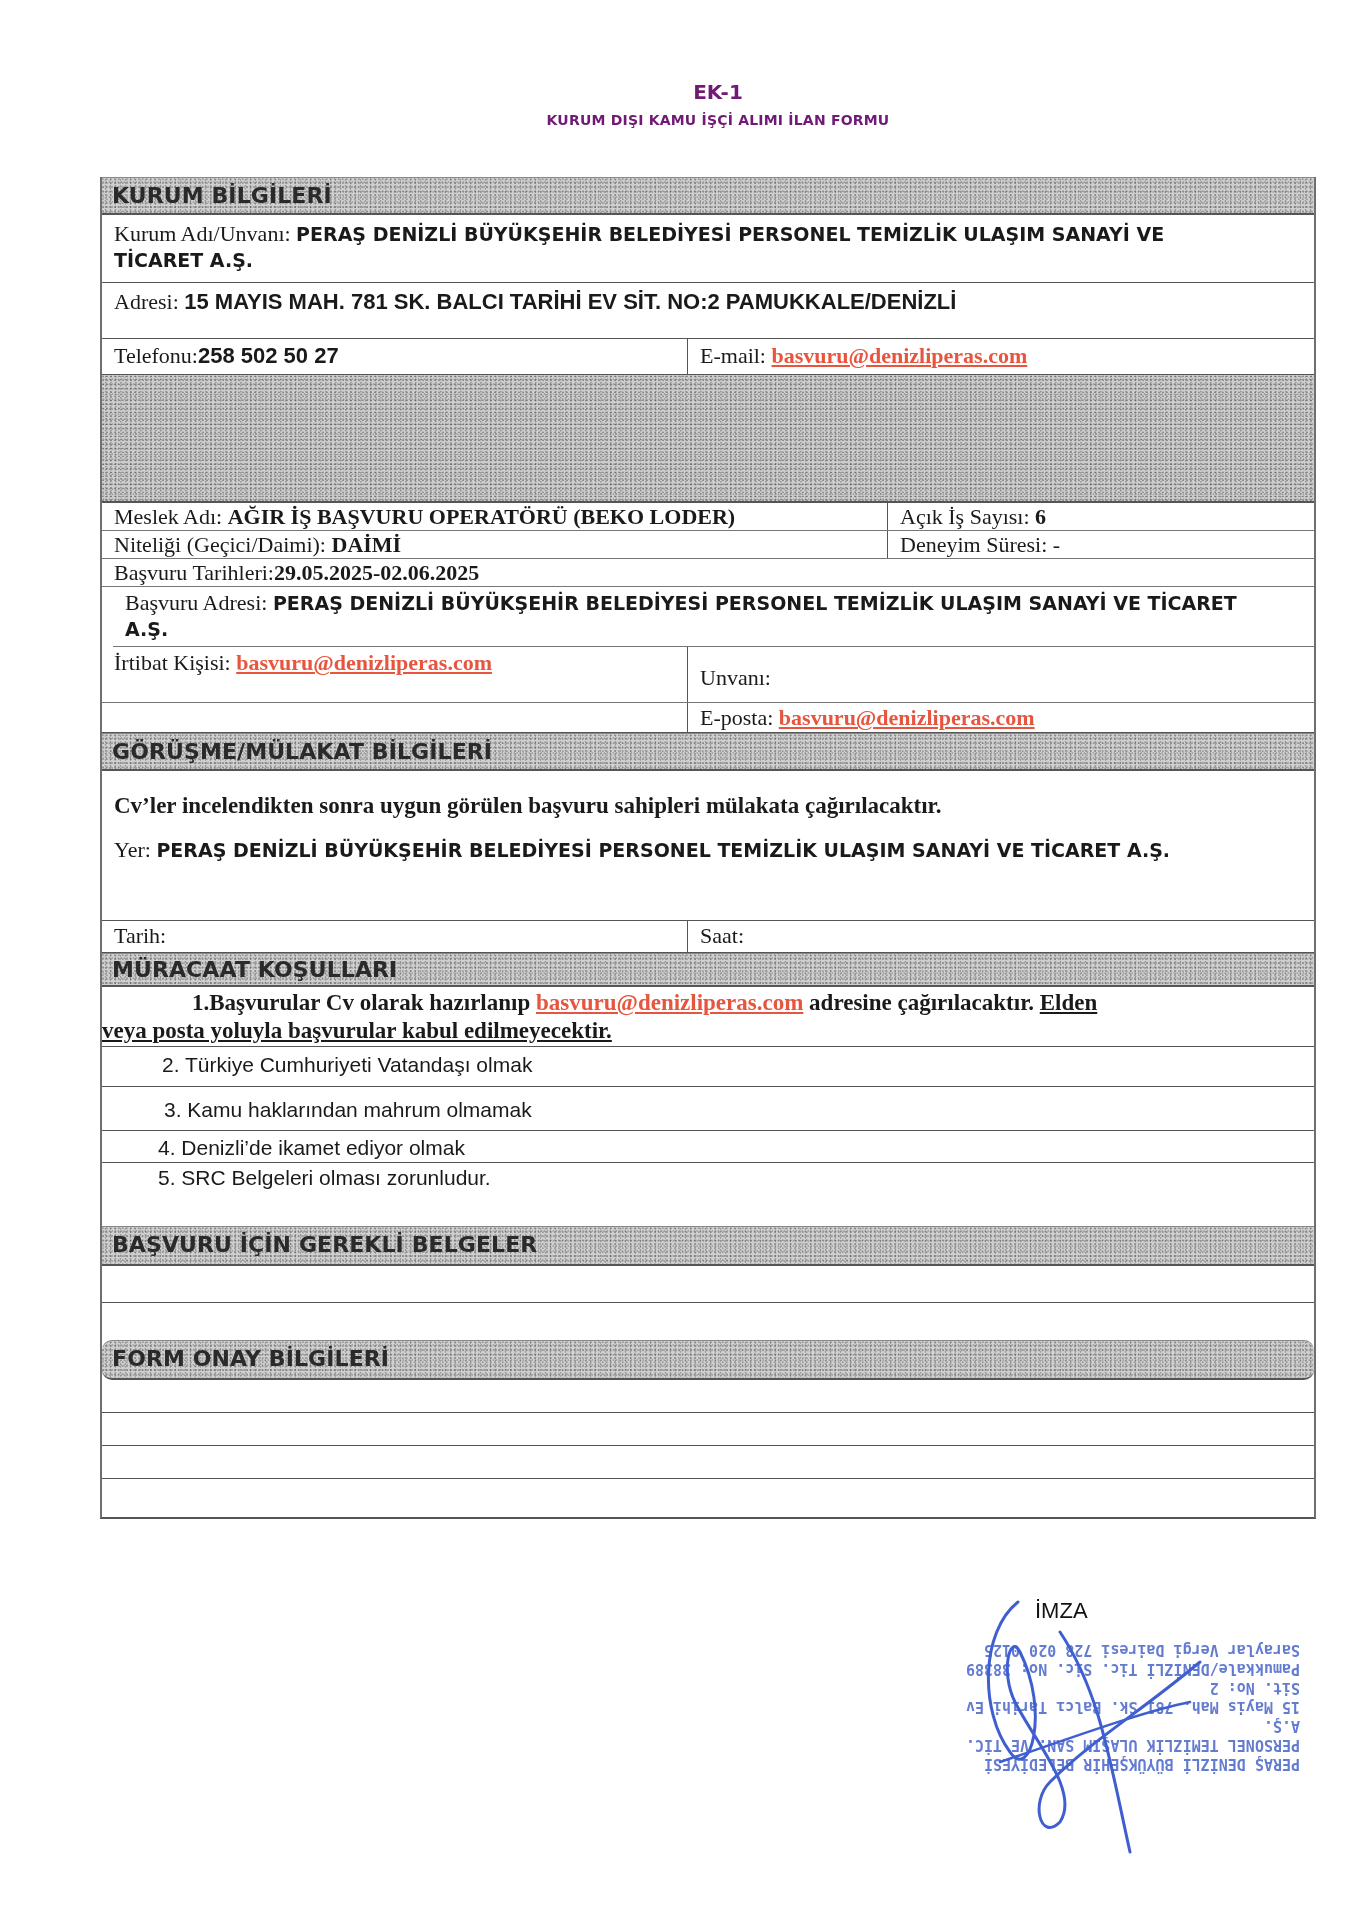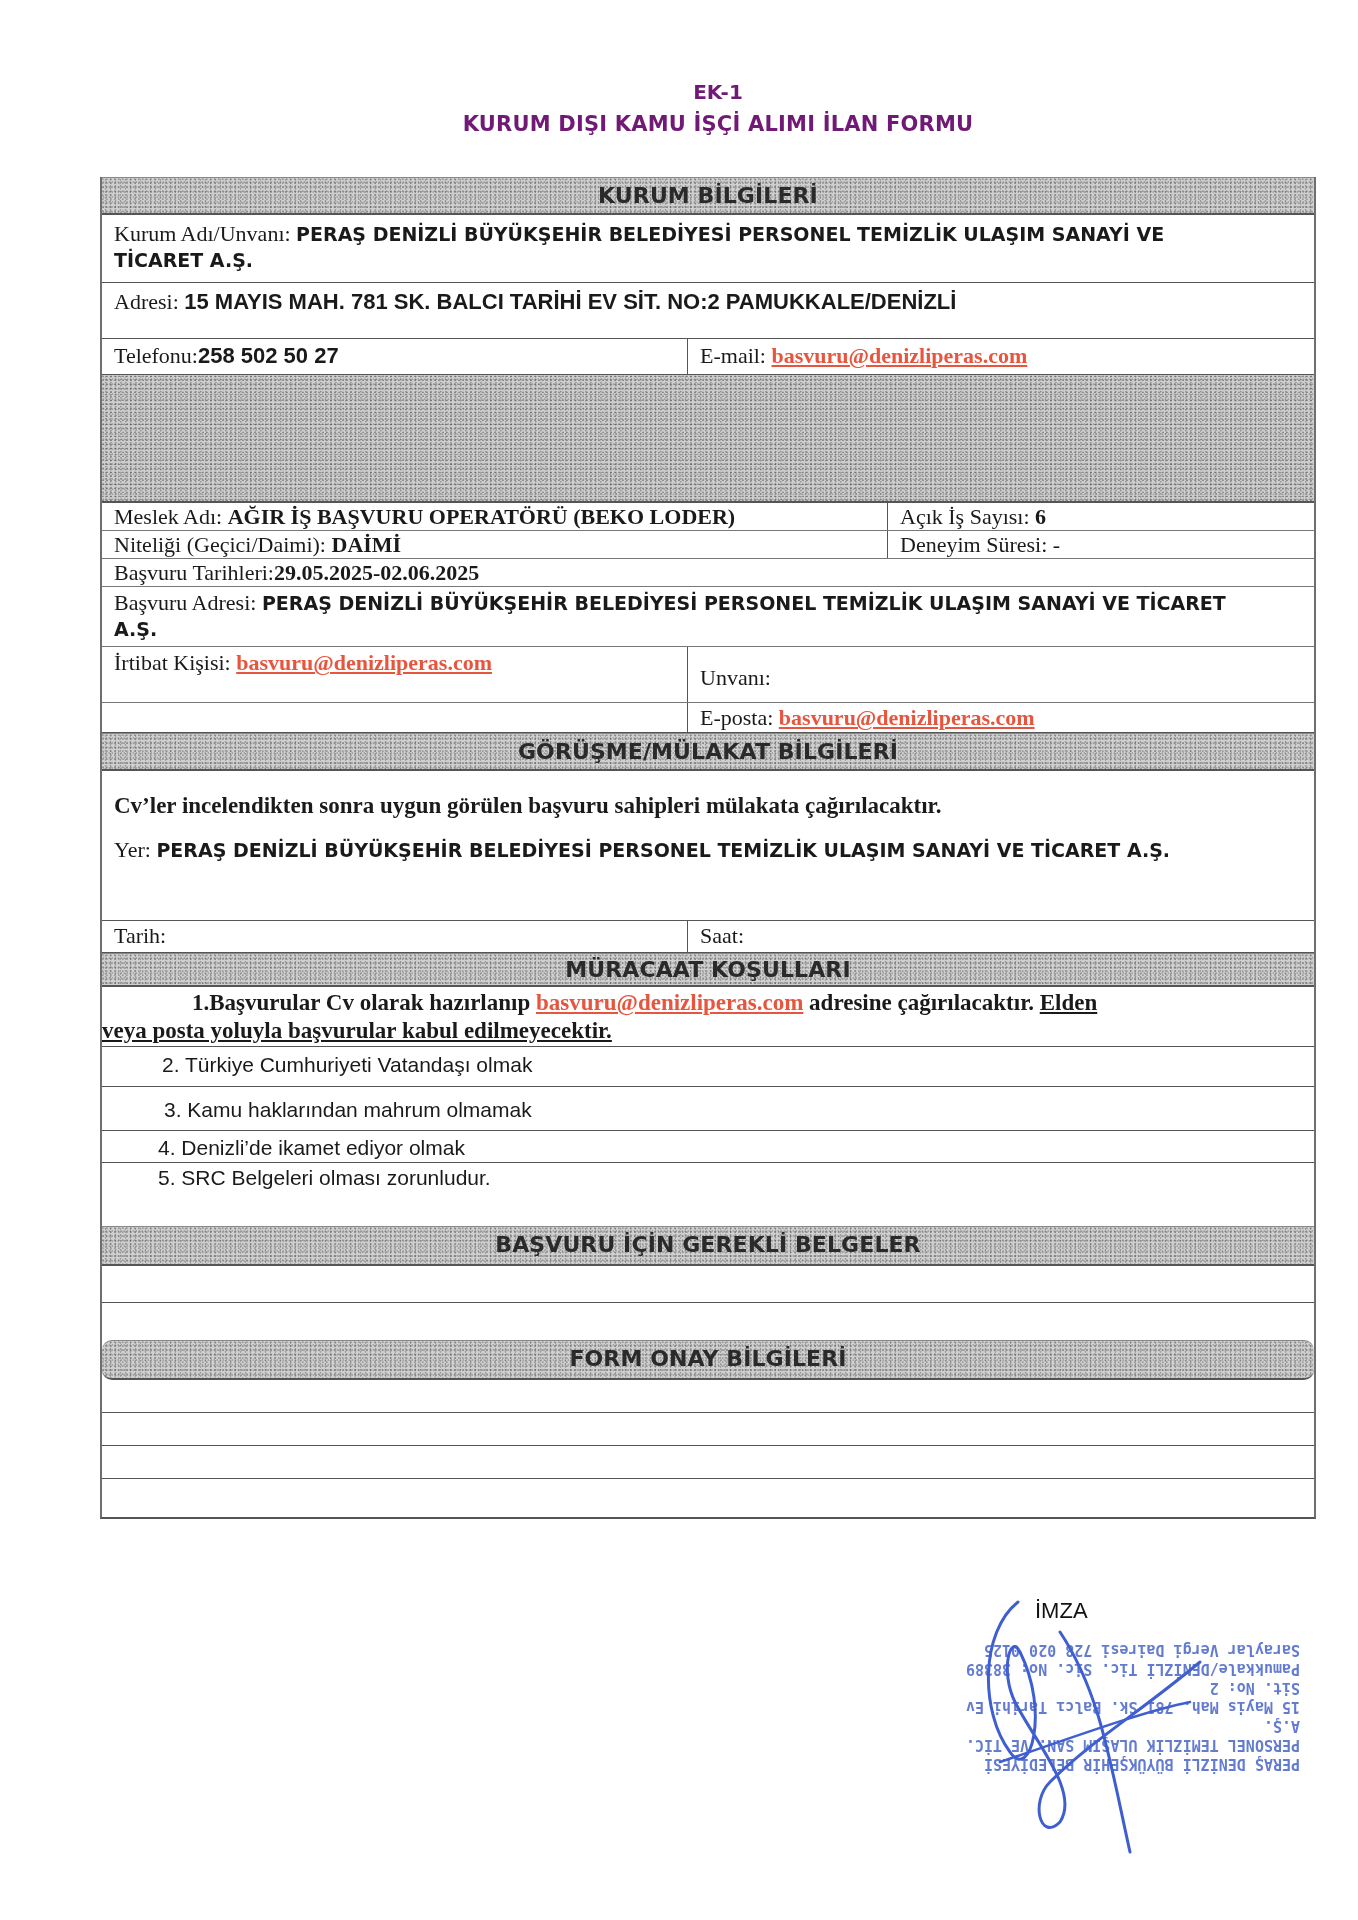--- a/index.html
+++ b/index.html
@@ -1,33 +1,33 @@
 <!DOCTYPE html>
 <html><head>
   <meta charset="utf-8">
   <style>
     html, body { margin: 0; padding: 0; background: #ffffff; }
     body { width: 1358px; height: 1920px; position: relative; overflow: hidden; font-family: "Liberation Serif", serif; color: #1a1a1a; }
     .doc-title { position: absolute; left: 0; width: 1358px; text-align: center; font-family: "DejaVu Sans", sans-serif; font-weight: bold; color: #701a75; }
     .t1 { top: 80px; font-size: 20px; padding-left: 78px; box-sizing: border-box; }
-    .t2 { top: 112px; font-size: 21px; padding-left: 78px; box-sizing: border-box; letter-spacing: 0.2px; }
+    .t2 { top: 112px; font-size: 14px; padding-left: 78px; box-sizing: border-box; letter-spacing: 0.2px; }
 
     .form { position: absolute; left: 100px; top: 177px; width: 1216px; border-left: 2px solid #6f6f6f; border-right: 2px solid #6f6f6f; border-bottom: 2px solid #555; box-sizing: border-box; }
     .row { position: relative; border-bottom: 1.5px solid #555; box-sizing: border-box; display: flex; }
     .row.thin { border-bottom: 1px solid #777; }
     .cell { box-sizing: border-box; padding: 4px 12px 0 12px; font-size: 22px; line-height: 26px; }
     .split { border-left: 1.5px solid #555; }
     .sect {
       height: 38px; background-color: #cfcfcf;
       background-image:
         radial-gradient(circle at 20% 30%, rgba(60,60,60,0.35) 0.6px, transparent 1.2px),
         radial-gradient(circle at 70% 60%, rgba(40,40,40,0.30) 0.6px, transparent 1.2px),
         radial-gradient(circle at 45% 80%, rgba(90,90,90,0.35) 0.6px, transparent 1.2px);
       background-size: 4px 4px, 5px 3px, 3px 5px;
-      border-top: 1.5px solid #888; border-bottom: 2px solid #555; justify-content: center;
+      border-top: 1.5px solid #888; border-bottom: 2px solid #555;
     }
     .sect-label { font-family: "DejaVu Sans", sans-serif; font-size: 22px; font-weight: bold; color: #2a2a2a; padding: 5px 10px 0 10px; letter-spacing: 0.1px; }
     .noise-block {
       height: 128px; background-color: #cdcdcd;
       background-image:
         radial-gradient(circle at 25% 35%, rgba(50,50,50,0.40) 0.6px, transparent 1.2px),
         radial-gradient(circle at 75% 55%, rgba(30,30,30,0.30) 0.6px, transparent 1.2px),
         radial-gradient(circle at 50% 85%, rgba(80,80,80,0.35) 0.6px, transparent 1.2px);
       background-size: 4px 4px, 5px 3px, 3px 5px;
       border-bottom: 2px solid #555;
@@ -91,21 +91,21 @@
     </div>
     <div class="cell split" style="flex:1; padding-top:1px;">
       <span class="lbl">Deneyim Süresi: -</span>
     </div>
   </div>
   <div class="row thin" style="height:28px;">
     <div class="cell" style="width:100%; padding-top:1px;">
       <span class="lbl">Başvuru Tarihleri:</span><span class="serifb">29.05.2025-02.06.2025</span>
     </div>
   </div>
-  <div class="row thin" style="height:60px;">
+  <div class="row thin" style="height:60px;margin-left:11px;">
     <div class="cell" style="width:100%; padding-top:3px;">
       <span class="lbl">Başvuru Adresi: </span><span class="sansb">PERAŞ DENİZLİ BÜYÜKŞEHİR BELEDİYESİ PERSONEL TEMİZLİK ULAŞIM SANAYİ VE TİCARET</span><br>
       <span class="sansb">A.Ş.</span>
     </div>
   </div>
   <div class="row thin" style="height:56px;">
     <div class="cell" style="width:585px; padding-top:3px;">
       <span class="lbl">İrtibat Kişisi: </span><span class="link">basvuru@denizliperas.com</span>
     </div>
     <div class="cell split" style="flex:1; padding-top:18px;">

